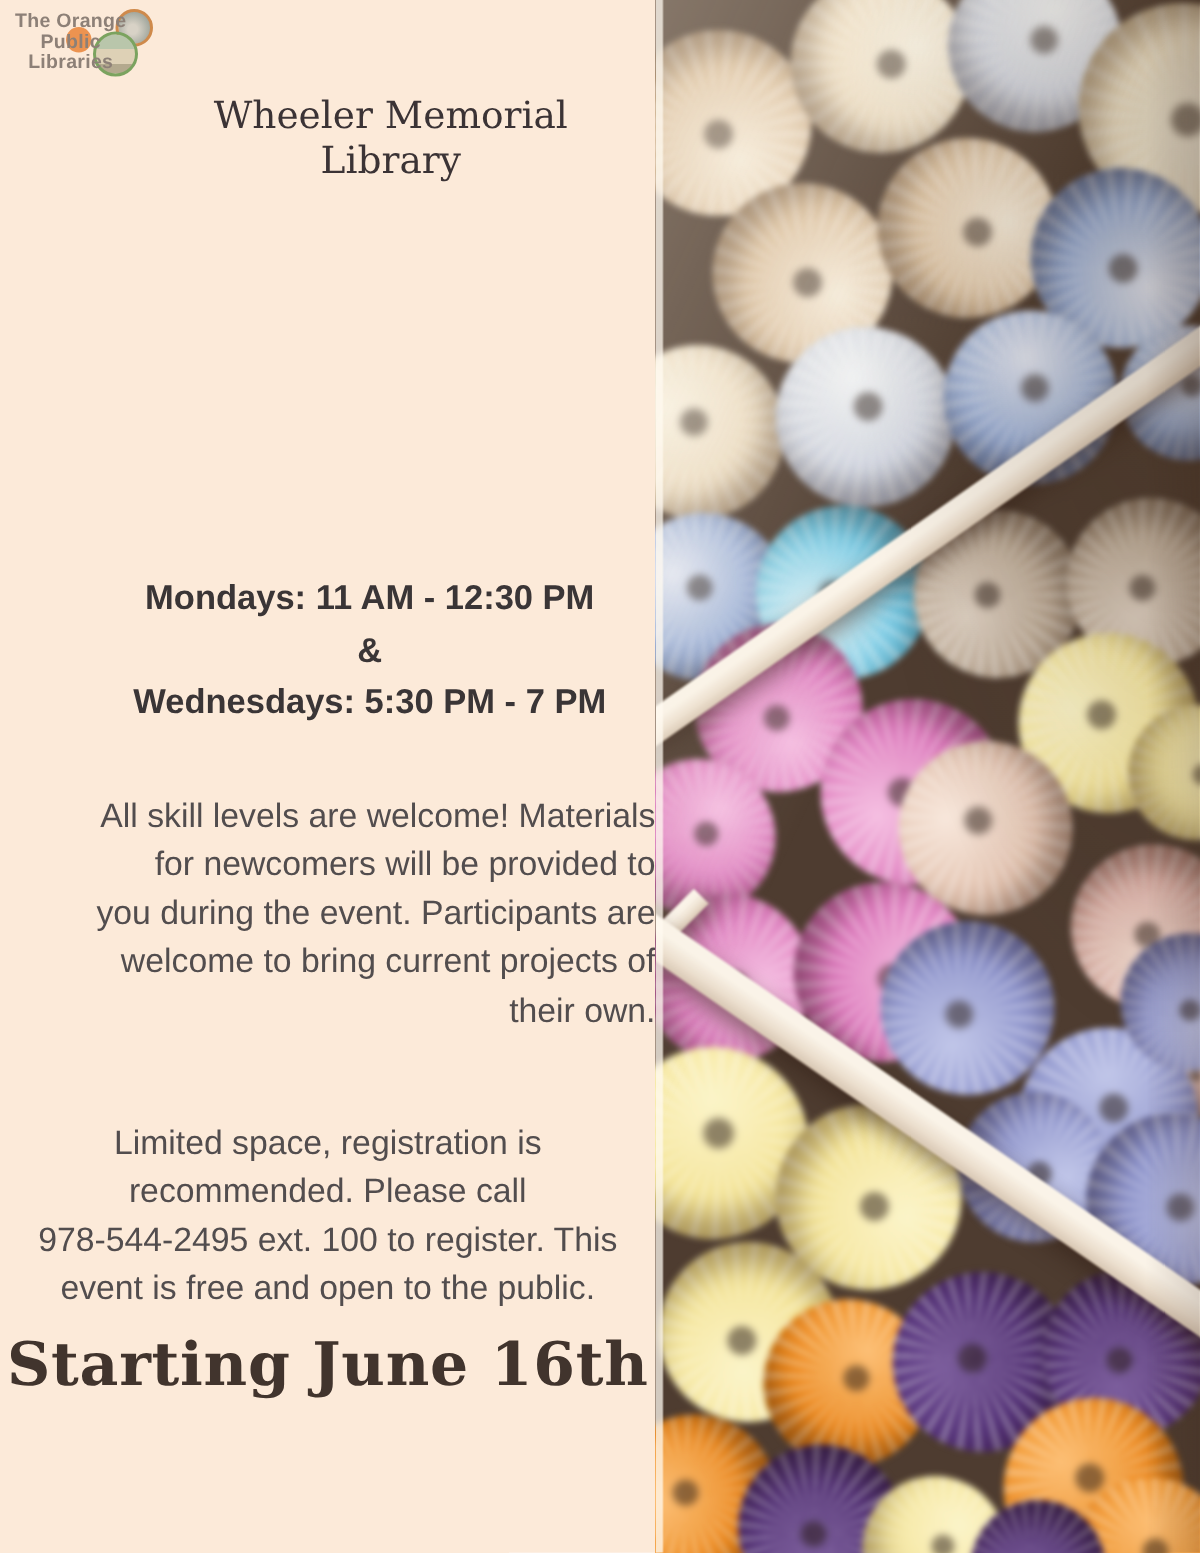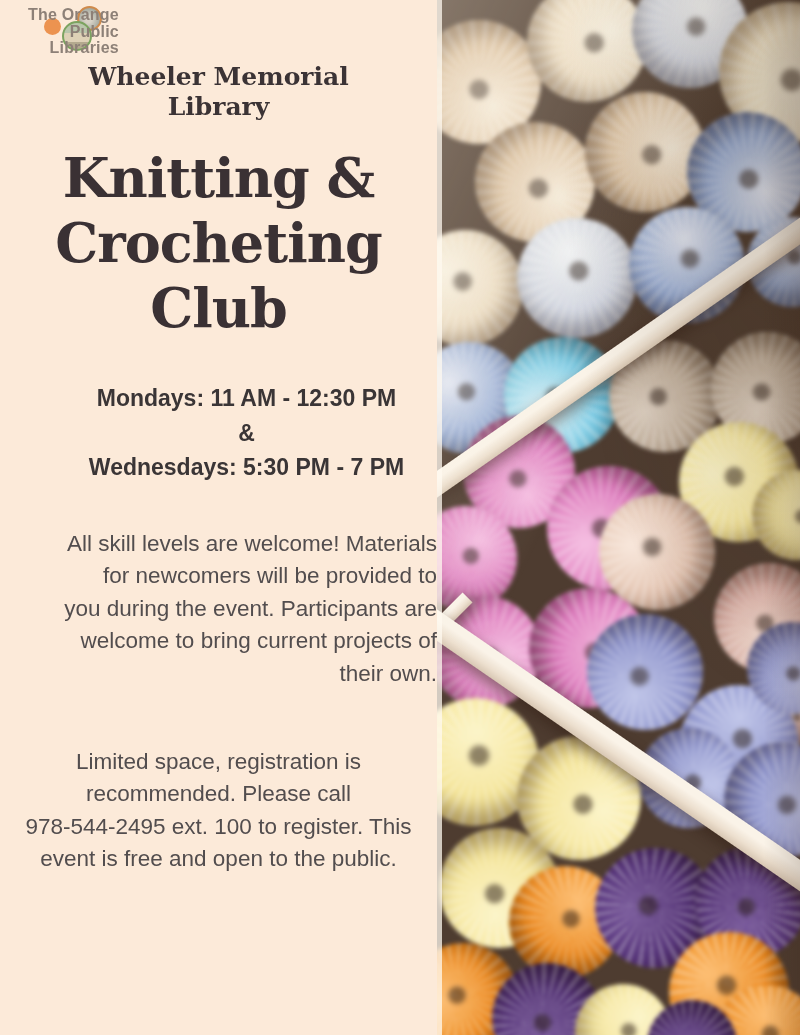--- a/index.html
+++ b/index.html
@@ -9,42 +9,42 @@
     background:#fcead9;
     overflow:hidden;
     font-family:"Liberation Sans", sans-serif;
   }
   .pre { white-space:pre-line; }
   .col { position:absolute; left:0; width:437px; text-align:center; }
 
   
   .logo { position:absolute; left:10px; top:5px; width:120px; height:55px; }
   .logo-text {
-    position:absolute; left:18px; top:2px;
-    font-size:16px; font-weight:bold; line-height:1.04;
-    letter-spacing:.2px; color:#8d8077; text-align:right;
+    position:absolute; left:0; top:2px;
+    font-size:13px; font-weight:bold; line-height:1.04;
+    letter-spacing:.2px; color:#8d8077; text-align:center;
   }
   .logo-dot {
     position:absolute; left:34px; top:13px; width:17px; height:17px;
     border-radius:50%; background:#ec9350;
   }
   .logo-circle-top {
     position:absolute; left:67px; top:1px; width:21px; height:21px;
     border-radius:50%; border:2px solid #cf8a4b;
     background:radial-gradient(circle at 45% 55%, #d8d2c6 20%, #a9ada3 65%, #8b8f86);
   }
   .logo-circle-main {
     position:absolute; left:52px; top:16px; width:26px; height:26px;
     border-radius:50%; border:2px solid #7ba35f;
     background:linear-gradient(to bottom, #b9c6ab 0 38%, #ded1b6 38% 75%, #b3a98e 75%);
   }
 
   
-  .heading  { top:62px;  font-family:"DejaVu Serif", serif; font-weight:bold;
-              font-size:25px; line-height:1.2; color:#3b3335; }
+  .heading  { top:62px;  font-family:"DejaVu Serif", serif; font-weight:normal;
+              font-size:25px; line-height:1.2; color:#3b3335;padding-left:42px; }
   .title    { top:146px; font-family:"DejaVu Serif", serif; font-weight:bold;
               font-size:54px; line-height:1.2; color:#3a3134; letter-spacing:-1px; }
   .schedule { top:381px; font-weight:bold; font-size:23px; line-height:1.5; color:#3a3536;margin-left:28px; }
   .para1    { top:528px; font-size:22.5px; line-height:1.44; color:#524d4e; }
   .para2    { top:746px; font-size:22.5px; line-height:1.44; color:#524d4e; }
   .starting { top:886px; font-family:"DejaVu Serif", serif; font-weight:bold;
               font-size:40px; color:#41342d; letter-spacing:.5px; }
   .footer   { top:982px; font-weight:bold; font-size:17.5px; line-height:1.2; color:#3c3839; }
 
   
@@ -82,35 +82,33 @@
     <div class="logo-dot" style="background: rgb(236, 147, 80);"></div>
     <div class="logo-circle-top" style="border-color: rgb(207, 138, 75);"></div>
     <div class="logo-circle-main" style="border-color: rgb(123, 163, 95);"></div>
     <div class="logo-text pre" style="color: rgb(141, 128, 119);">The Orange
 Public
 Libraries</div>
   </div>
 
   <div class="col heading pre" style="color: rgb(59, 51, 53);">Wheeler Memorial
 Library</div>
-  <div class="col title pre" style="color: rgb(58, 49, 52);">Knitting &amp;
-Crocheting
-Club</div>
   <div class="col schedule pre" style="color: rgb(58, 53, 54);">Mondays: 11 AM - 12:30 PM
 &amp;
 Wednesdays: 5:30 PM - 7 PM</div>
   <div class="col para1 pre" style="color: rgb(82, 77, 78); text-align: right;">All skill levels are welcome! Materials
 for newcomers will be provided to
 you during the event. Participants are
 welcome to bring current projects of
 their own.</div>
   <div class="col para2 pre" style="color: rgb(82, 77, 78);">Limited space, registration is
 recommended. Please call
 978-544-2495 ext. 100 to register. This
 event is free and open to the public.</div>
+  <div class="col starting" style="color: rgb(65, 52, 45);">Starting June 16th</div>
 
   <div class="photo" style="background: rgb(78, 60, 48);">
     <div class="balls">
         <div class="ball" style="left: -20px; top: 20px; width: 124px; height: 124px; transform: rotate(180deg); background: radial-gradient(circle at 50% 44%, rgba(35, 22, 16, 0.5) 0px, rgba(35, 22, 16, 0.5) 7px, rgba(35, 22, 16, 0) 12px), repeating-conic-gradient(from 20deg at 50% 44%, rgba(255, 255, 255, 0) 0deg, rgba(255, 255, 255, 0) 8deg, rgba(255, 255, 255, 0.34) 8deg, rgba(255, 255, 255, 0.34) 12deg), radial-gradient(circle at 38% 30%, rgb(243, 232, 214) 0%, rgb(217, 191, 159) 55%, rgb(169, 140, 109) 95%);"></div>
         <div class="ball" style="left: 90px; top: -18px; width: 120px; height: 120px; transform: rotate(96deg); background: radial-gradient(circle at 50% 44%, rgba(35, 22, 16, 0.5) 0px, rgba(35, 22, 16, 0.5) 7px, rgba(35, 22, 16, 0) 12px), repeating-conic-gradient(from 20deg at 50% 44%, rgba(255, 255, 255, 0) 0deg, rgba(255, 255, 255, 0) 8deg, rgba(255, 255, 255, 0.34) 8deg, rgba(255, 255, 255, 0.34) 12deg), radial-gradient(circle at 38% 30%, rgb(247, 239, 223) 0%, rgb(232, 216, 189) 55%, rgb(191, 165, 134) 95%);"></div>
         <div class="ball" style="left: 195px; top: -28px; width: 116px; height: 116px; transform: rotate(61deg); background: radial-gradient(circle at 50% 44%, rgba(35, 22, 16, 0.5) 0px, rgba(35, 22, 16, 0.5) 6px, rgba(35, 22, 16, 0) 12px), repeating-conic-gradient(from 20deg at 50% 44%, rgba(255, 255, 255, 0) 0deg, rgba(255, 255, 255, 0) 8deg, rgba(255, 255, 255, 0.34) 8deg, rgba(255, 255, 255, 0.34) 12deg), radial-gradient(circle at 38% 30%, rgb(238, 240, 242) 0%, rgb(205, 210, 222) 55%, rgb(154, 163, 187) 95%);"></div>
         <div class="ball" style="left: 282px; top: 2px; width: 140px; height: 140px; transform: rotate(160deg); background: radial-gradient(circle at 50% 44%, rgba(35, 22, 16, 0.5) 0px, rgba(35, 22, 16, 0.5) 8px, rgba(35, 22, 16, 0) 14px), repeating-conic-gradient(from 20deg at 50% 44%, rgba(255, 255, 255, 0) 0deg, rgba(255, 255, 255, 0) 8deg, rgba(255, 255, 255, 0.34) 8deg, rgba(255, 255, 255, 0.34) 12deg), radial-gradient(circle at 38% 30%, rgb(250, 244, 228) 0%, rgb(240, 228, 201) 55%, rgb(203, 178, 138) 95%);"></div>
         <div class="ball" style="left: 38px; top: 122px; width: 120px; height: 120px; transform: rotate(152deg); background: radial-gradient(circle at 50% 44%, rgba(35, 22, 16, 0.5) 0px, rgba(35, 22, 16, 0.5) 7px, rgba(35, 22, 16, 0) 12px), repeating-conic-gradient(from 20deg at 50% 44%, rgba(255, 255, 255, 0) 0deg, rgba(255, 255, 255, 0) 8deg, rgba(255, 255, 255, 0.34) 8deg, rgba(255, 255, 255, 0.34) 12deg), radial-gradient(circle at 38% 30%, rgb(243, 232, 214) 0%, rgb(217, 191, 159) 55%, rgb(169, 140, 109) 95%);"></div>
         <div class="ball" style="left: 148px; top: 92px; width: 120px; height: 120px; transform: rotate(112deg); background: radial-gradient(circle at 50% 44%, rgba(35, 22, 16, 0.5) 0px, rgba(35, 22, 16, 0.5) 7px, rgba(35, 22, 16, 0) 12px), repeating-conic-gradient(from 20deg at 50% 44%, rgba(255, 255, 255, 0) 0deg, rgba(255, 255, 255, 0) 8deg, rgba(255, 255, 255, 0.34) 8deg, rgba(255, 255, 255, 0.34) 12deg), radial-gradient(circle at 38% 30%, rgb(243, 232, 214) 0%, rgb(217, 191, 159) 55%, rgb(169, 140, 109) 95%);"></div>
         <div class="ball" style="left: 250px; top: 112px; width: 120px; height: 120px; transform: rotate(166deg); background: radial-gradient(circle at 50% 44%, rgba(35, 22, 16, 0.5) 0px, rgba(35, 22, 16, 0.5) 7px, rgba(35, 22, 16, 0) 12px), repeating-conic-gradient(from 20deg at 50% 44%, rgba(255, 255, 255, 0) 0deg, rgba(255, 255, 255, 0) 8deg, rgba(255, 255, 255, 0.34) 8deg, rgba(255, 255, 255, 0.34) 12deg), radial-gradient(circle at 38% 30%, rgb(223, 228, 240) 0%, rgb(147, 168, 208) 55%, rgb(90, 111, 160) 95%);"></div>

